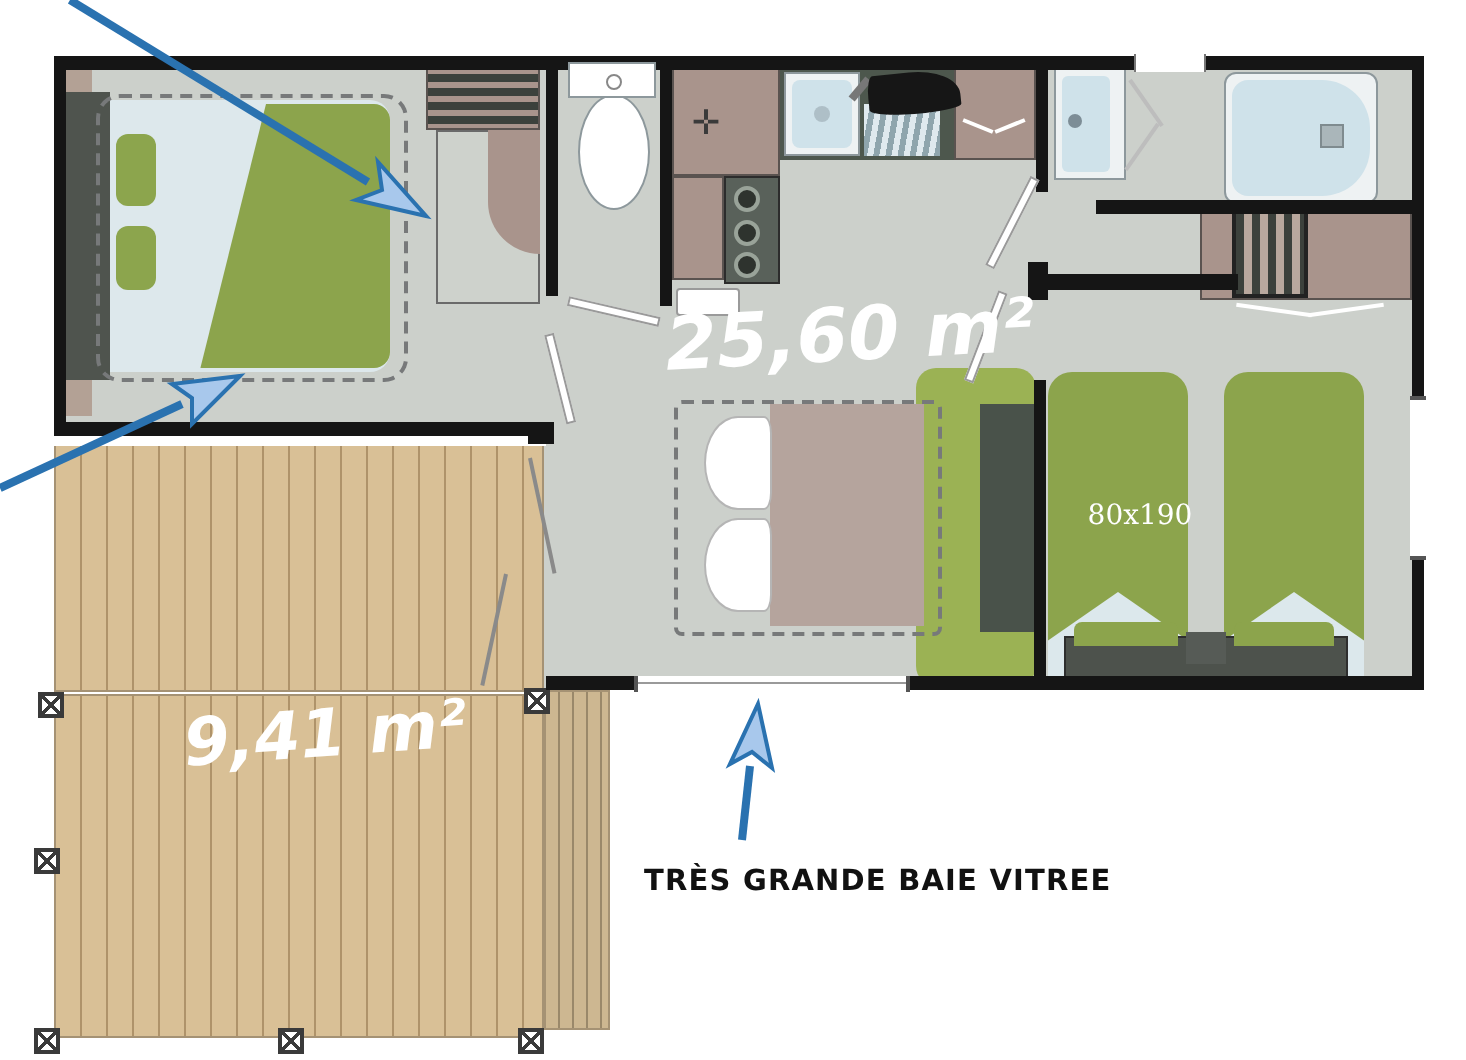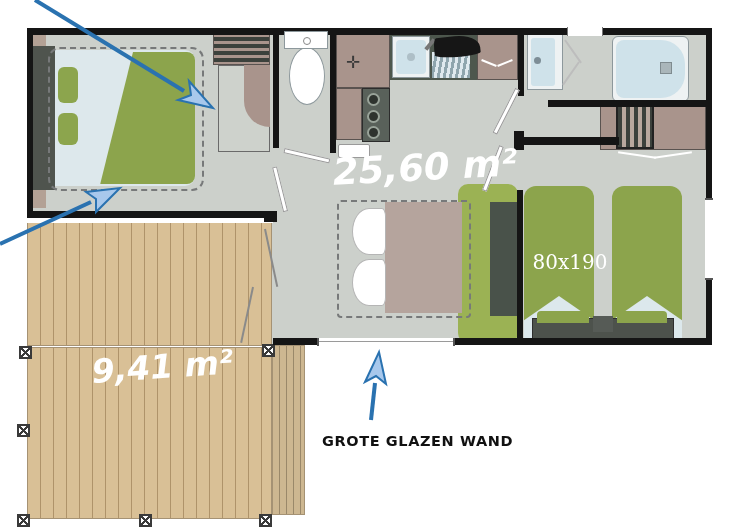--- a/index.html
+++ b/index.html
@@ -133,34 +133,34 @@
   <div class="leaf" style="left:499px;top:146px;width:5px;height:48px;transform:rotate(21deg);transform-origin:top center;"></div>
 
   <div class="abs" style="left:524px;top:186px;width:70px;height:150px;background:#8ca44c;border-radius:12px 12px 0 0;z-index:2;"></div>
   <div class="abs" style="left:612px;top:186px;width:70px;height:150px;background:#8ca44c;border-radius:12px 12px 0 0;z-index:2;"></div>
   <div class="abs" style="left:524px;top:296px;width:70px;height:44px;background:#dce8ec;clip-path:polygon(0 100%,0 55%,50% 0,100% 55%,100% 100%);z-index:3;"></div>
   <div class="abs" style="left:612px;top:296px;width:70px;height:44px;background:#dce8ec;clip-path:polygon(0 100%,0 55%,50% 0,100% 55%,100% 100%);z-index:3;"></div>
   <div class="abs" style="left:532px;top:318px;width:142px;height:25px;background:#4d524c;border:1px solid #2e2e2e;box-sizing:border-box;z-index:4;"></div>
   <div class="abs" style="left:537px;top:311px;width:52px;height:12px;background:#8ca44c;border-radius:4px 4px 0 0;z-index:4;"></div>
   <div class="abs" style="left:617px;top:311px;width:50px;height:12px;background:#8ca44c;border-radius:4px 4px 0 0;z-index:4;"></div>
   <div class="abs" style="left:593px;top:316px;width:20px;height:16px;background:#565b56;z-index:4;"></div>
-  <div class="label-serif" style="left:524px;top:250px;width:92px;font-size:20px;">80x190</div>
+  <div class="label-serif" style="left:524px;top:250px;width:92px;font-size:14px;">80x190</div>
 
   <div class="abs" style="left:458px;top:184px;width:60px;height:159px;background:#9bb254;border-radius:10px;z-index:2;"></div>
   <div class="abs" style="left:490px;top:202px;width:28px;height:114px;background:#49524a;z-index:3;"></div>
   <div class="dashedbox" style="left:337px;top:200px;width:130px;height:114px;border-radius:4px;"></div>
   <div class="abs" style="left:385px;top:202px;width:77px;height:111px;background:#b5a49d;z-index:3;"></div>
   <div class="abs" style="left:352px;top:208px;width:34px;height:47px;background:#fff;border:1px solid #b5b5b5;box-sizing:border-box;border-radius:50% 12% 12% 50%/50% 18% 18% 50%;z-index:3;"></div>
   <div class="abs" style="left:352px;top:259px;width:34px;height:47px;background:#fff;border:1px solid #b5b5b5;box-sizing:border-box;border-radius:50% 12% 12% 50%/50% 18% 18% 50%;z-index:3;"></div>
 
   <div class="label-hand" style="left:305px;top:146px;width:240px;font-size:37px;transform:rotate(-3deg);text-align:center;">25,60 m²</div>
   <div class="label-hand" style="left:80px;top:347px;width:165px;font-size:33px;transform:rotate(-4deg);text-align:center;z-index:7;">9,41 m²</div>
 
   <div class="caption" style="left:322px;top:430px;">
-    <div>GROTE GLAZEN WAND</div>
+    <div>TRÈS GRANDE BAIE VITREE</div>
   </div>
 
   <svg class="arrows" width="733" height="530" viewBox="0 0 733 530">
     <g>
       <line x1="35" y1="0" x2="184" y2="91" stroke="#2a72b0" stroke-width="4"></line>
       <polygon points="213,108 178,100 191,95 189,81" fill="#a8c8ec" stroke="#2a72b0" stroke-width="2"></polygon>
     </g>
     <g>
       <line x1="0" y1="244" x2="91" y2="202" stroke="#2a72b0" stroke-width="4"></line>
       <polygon points="120,188 96,212 96,199 86,192" fill="#a8c8ec" stroke="#2a72b0" stroke-width="2"></polygon>

